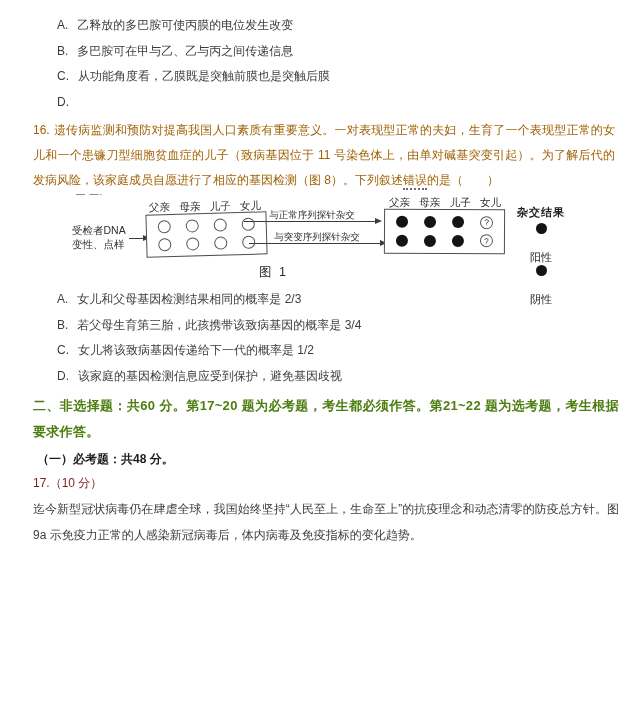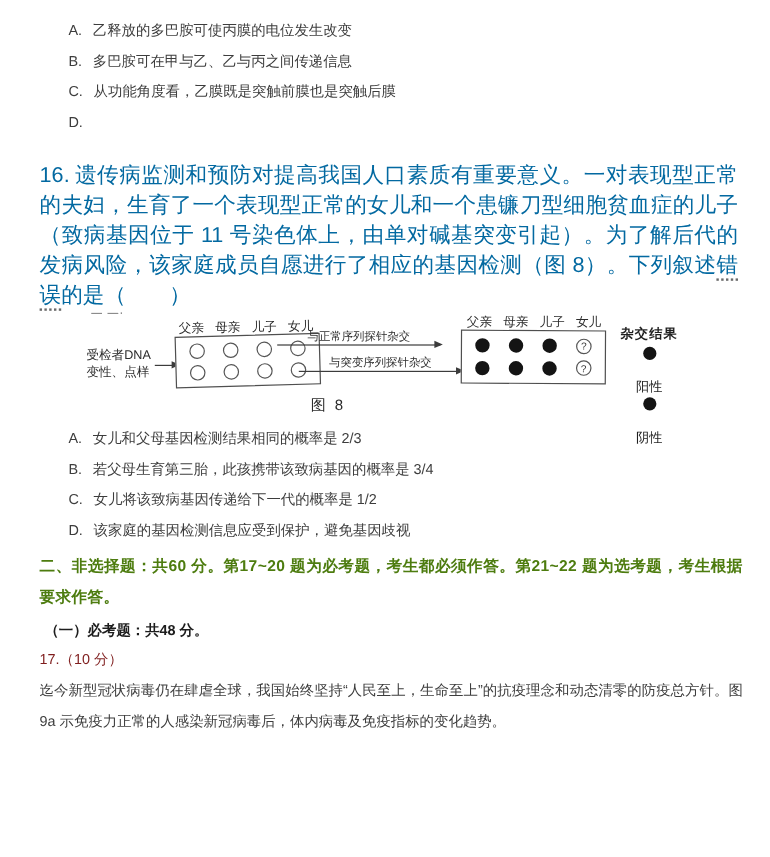--- a/index.html
+++ b/index.html
@@ -10,21 +10,21 @@
     -webkit-font-smoothing:antialiased;
   }
   .page { position:relative; width:642px; height:714px; padding:13px 28px 0 33px; }
 
   
   .opt-list { }
   .opt { display:flex; padding-left:24px; font-size:12px; line-height:25.5px; white-space:nowrap; }
   .opt-letter { margin-right:9px; }
 
   
-  .stem { margin-top:19px; font-size:18px; line-height:25px; text-align:justify; width:582px; color:#0369a1; }
+  .stem { margin-top:3px; font-size:12px; line-height:25px; text-align:justify; width:582px; color:#a16207; }
   .stem .qnum { margin-right:4px; }
   .emph { border-bottom:2px dotted #6a6a6a; padding-bottom:1px; }
 
   
   .figure { position:relative; height:94px; margin-left:-33px; width:642px; }
   .stray-mark { position:absolute; left:76px; top:-4px; font-size:9px; color:#4a4a4a; letter-spacing:1px; }
 
   .col-headers { position:absolute; display:flex; justify-content:space-between; width:112px; font-size:10.5px; color:#2a2a2a; }
   .col-headers.left-h  { left:149px; top:7px; transform:rotate(-1deg); }
   .col-headers.right-h { left:389px; top:3px; }
@@ -41,21 +41,21 @@
 
   .sample-label { position:absolute; left:72px; top:31px; font-size:10.5px; line-height:13.5px; color:#2e2e2e; }
   .sample-arrow { position:absolute; left:129px; top:45px; width:19px; }
 
   .arrow-line { display:block; position:relative; height:0; border-top:1.3px solid #3c3c3c; }
   .arrow-line::after { content:""; position:absolute; right:-2px; top:-4.3px; width:0; height:0;
       border-left:7px solid #3c3c3c; border-top:3.5px solid transparent; border-bottom:3.5px solid transparent; }
 
   .probe-arrow { position:absolute; width:136px; }
   .probe-arrow .probe-label { display:block; text-align:center; font-size:9.5px; line-height:11px; color:#2e2e2e; margin-bottom:1px; }
-  .probe-arrow.p1 { left:231px; top:16px; }
+  .probe-arrow.p1 { left:244px; top:16px; }
   .probe-arrow.p2 { left:249px; top:38px; }
 
   .legend { position:absolute; left:517px; top:12px; font-size:11px; color:#1f1f1f; }
   .legend-title { font-weight:bold; letter-spacing:1px; margin-bottom:3px;text-align:center; }
   .legend-item { display:flex; align-items:center; gap:16px; line-height:14.5px;flex-direction:column; }
   .legend-item .dot.filled { width:11px; height:11px; }
 
   .fig-caption { position:absolute; left:259px; top:71px; font-size:12.5px; color:#2a2a2a; letter-spacing:2px; }
 
   
@@ -156,21 +156,21 @@
       <div class="legend-item">
         <span class="dot filled"></span>
         <span>阳性</span>
       </div>
       <div class="legend-item">
         <span class="dot filled"></span>
         <span>阴性</span>
       </div>
     </div>
 
-    <div class="fig-caption">图 8</div>
+    <div class="fig-caption">图 1</div>
   </div>
 
   <div class="opt-list">
     <div class="opt">
       <span class="opt-letter">A.</span>
       <span class="opt-text">女儿和父母基因检测结果相同的概率是 2/3</span>
     </div>
     <div class="opt">
       <span class="opt-letter">B.</span>
       <span class="opt-text">若父母生育第三胎，此孩携带该致病基因的概率是 3/4</span>

